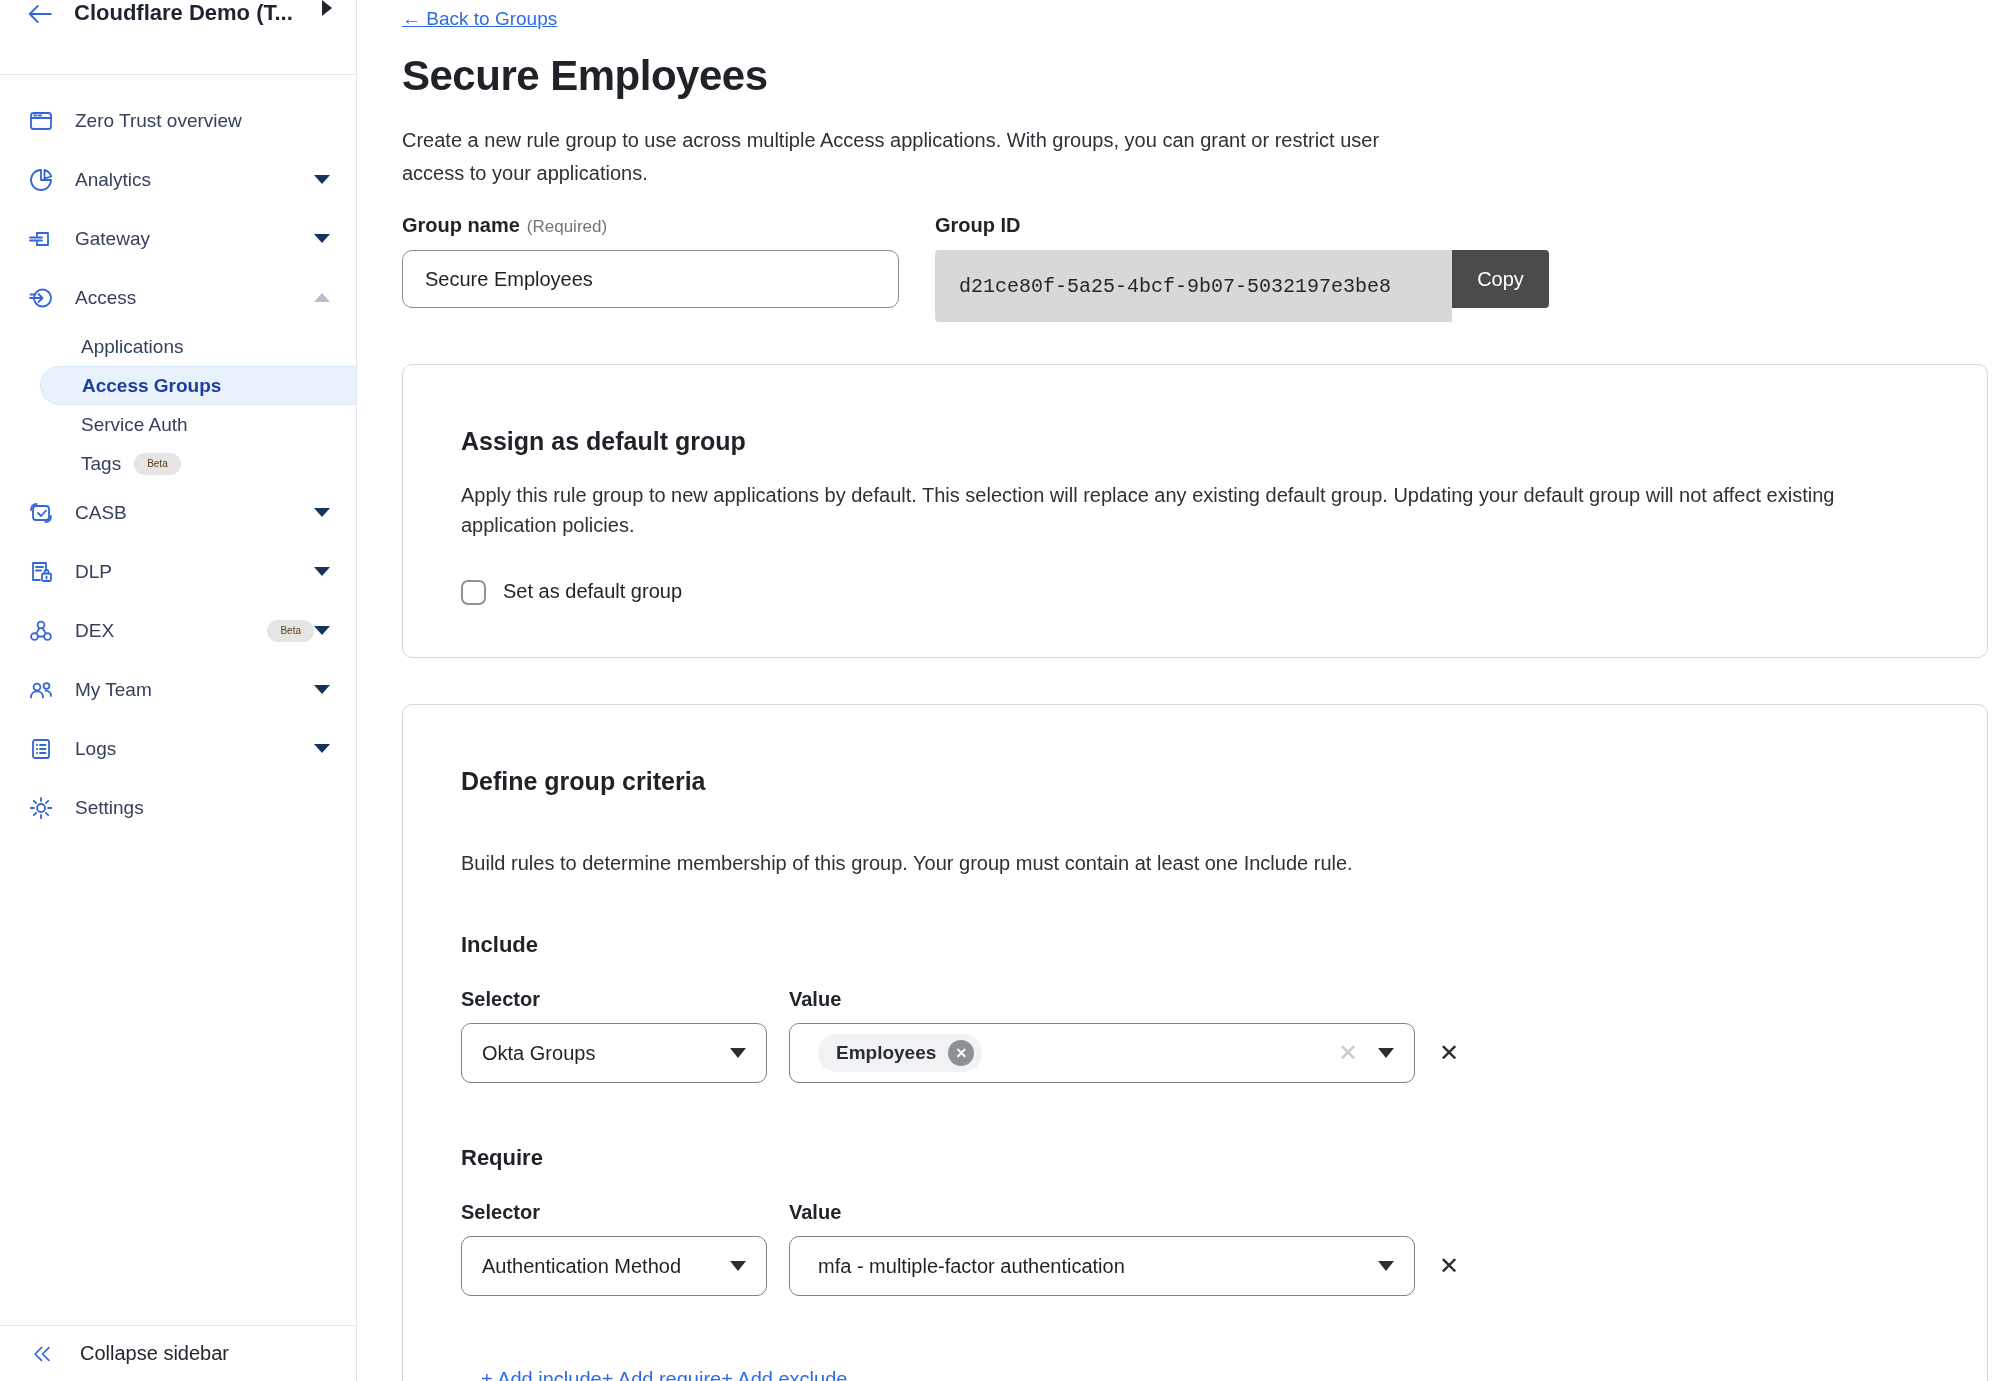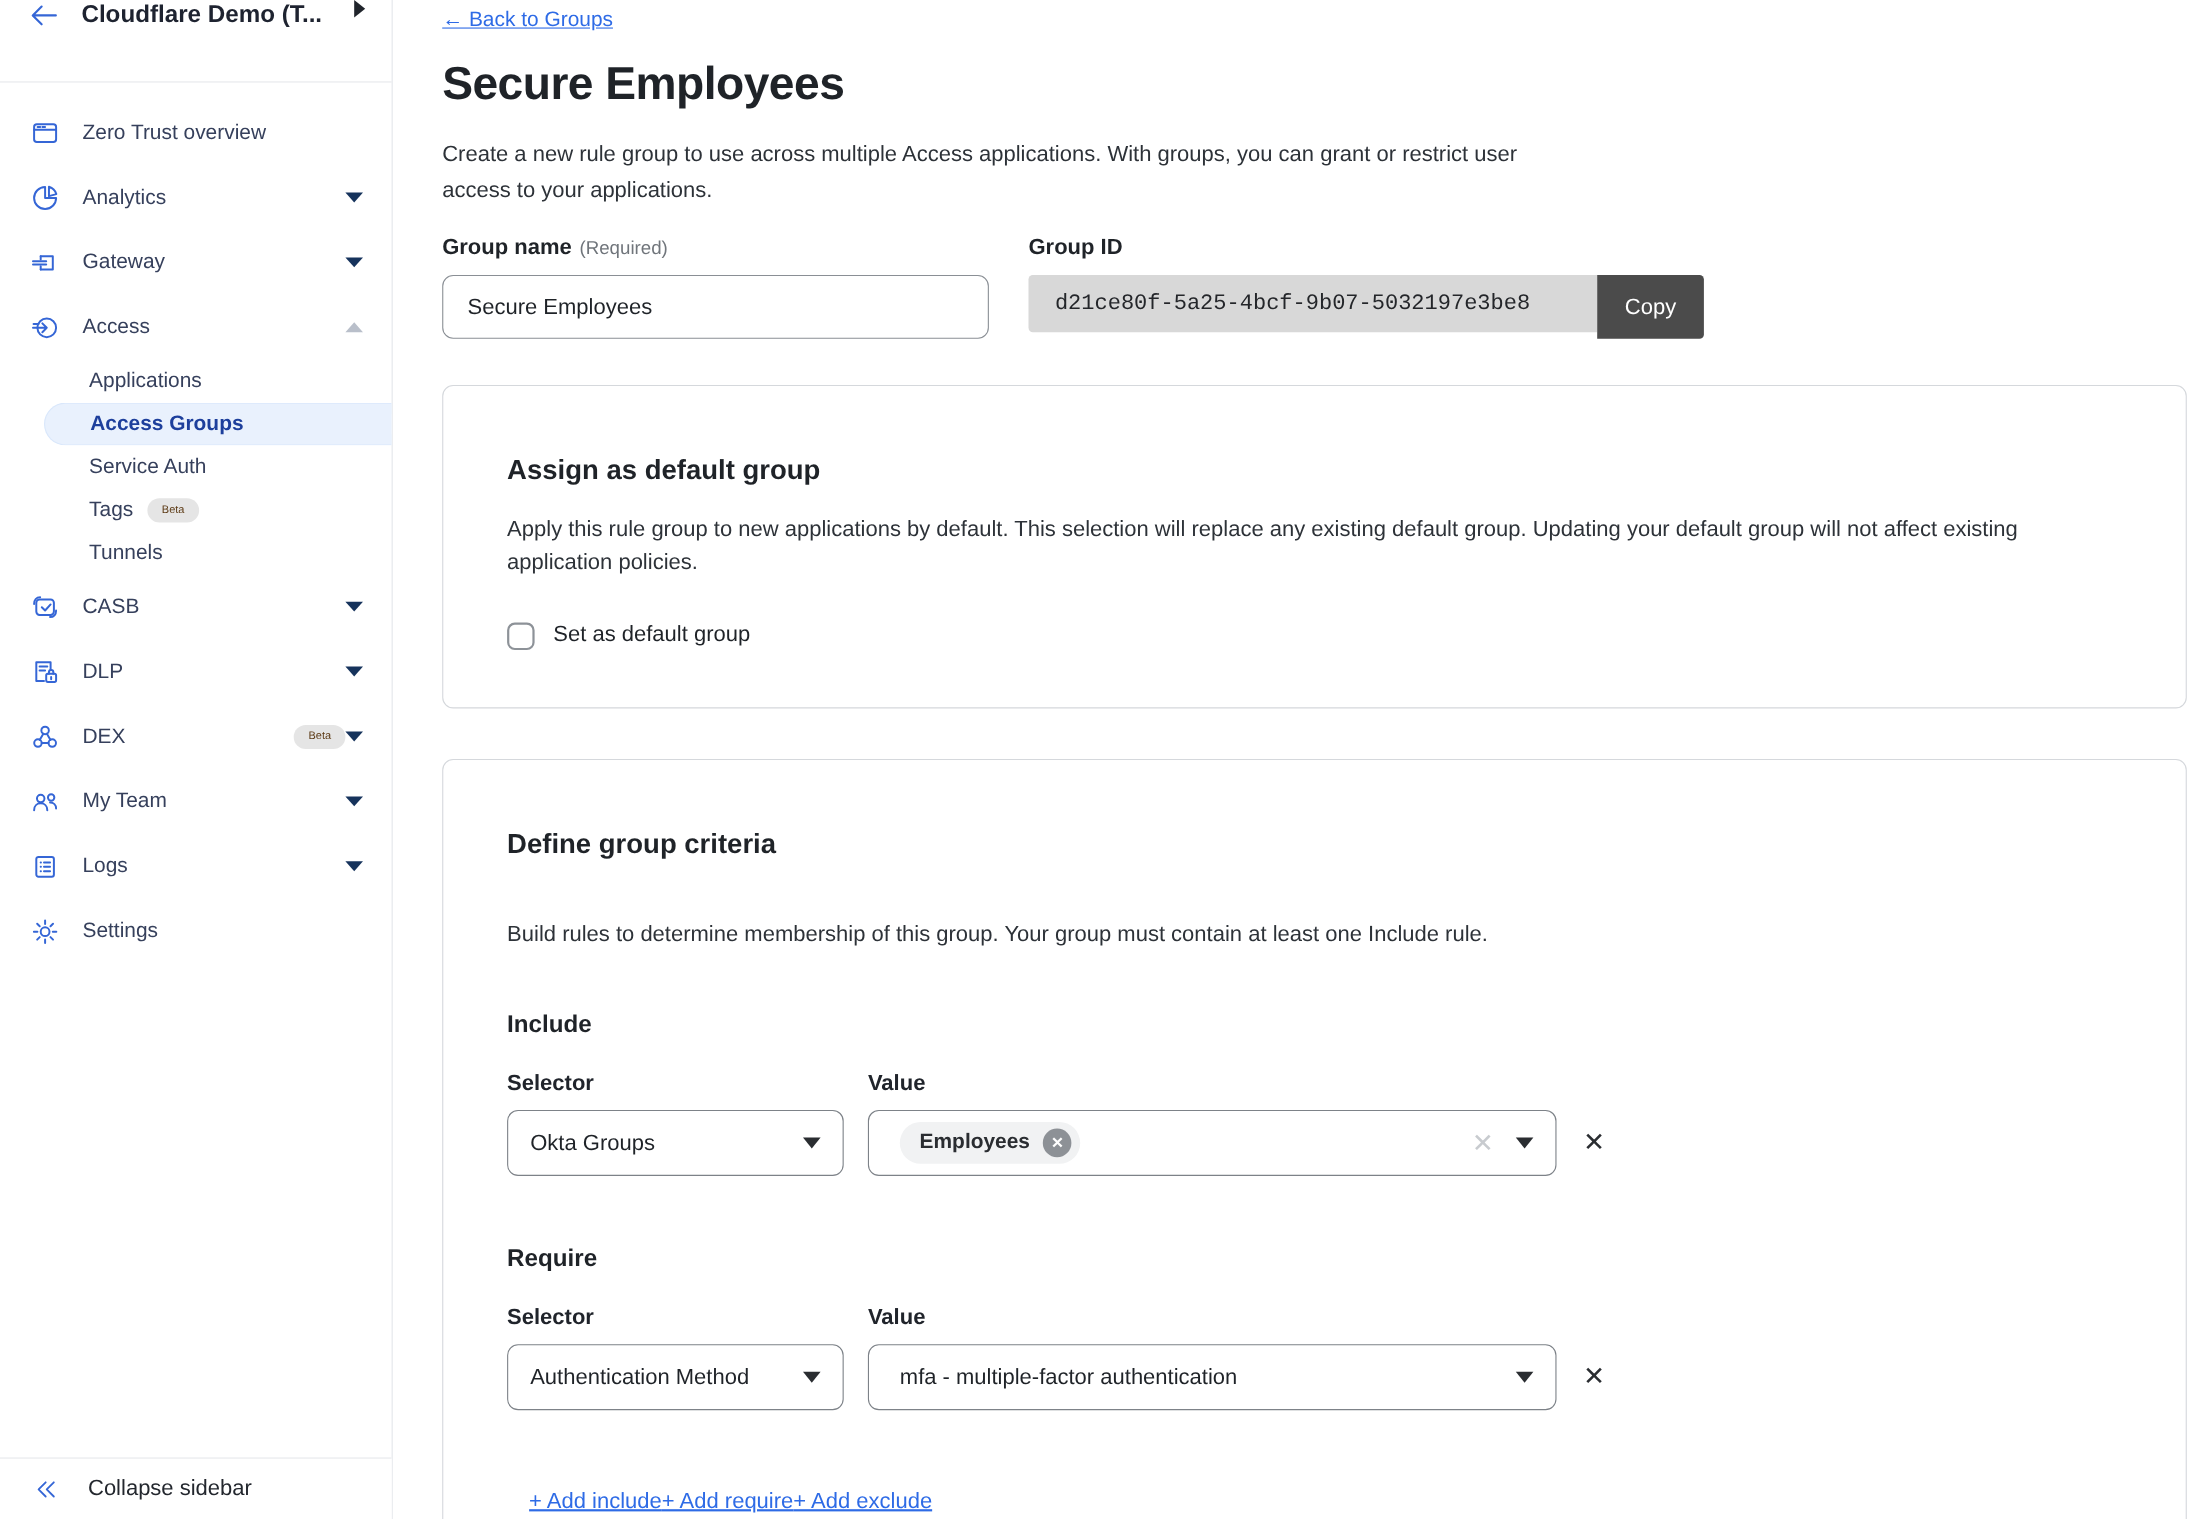--- a/index.html
+++ b/index.html
@@ -66,21 +66,21 @@
   .col-name { width:533px; }
   .field-label { font-size:20px; font-weight:bold; color:#1f2328; }
   .required-hint { font-size:17px; color:#70757b; font-weight:normal; margin-left:7px; }
   .text-input {
     display:block; margin-top:13px; width:497px; height:58px;
     border:1px solid #8a8f95; border-radius:10px;
     font-family:"Liberation Sans",sans-serif; font-size:20px; color:#1f2328; padding:0 22px;
   }
   .id-group { display:flex; margin-top:13px; }
   .id-value {
-    background:#d8d8d8; color:#24262a; height:52px; width:517px;
+    background:#d8d8d8; color:#24262a; height:72px; width:517px;
     display:flex; align-items:center; padding:0 24px;
     font-family:"Liberation Mono", monospace; font-size:20px;
     border-radius:4px 0 0 4px; white-space:nowrap;
   }
   .copy-btn {
     height:58px; width:97px; background:#4b4b4b; color:#fff;
     font-family:"Liberation Sans",sans-serif; font-size:20px;
     border:none; border-radius:0 4px 4px 0; cursor:pointer;
   }
 
@@ -196,23 +196,20 @@
       <div class="sub-item active">
         <span>Access Groups</span>
       </div>
       <div class="sub-item">
         <span>Service Auth</span>
       </div>
       <div class="sub-item">
         <span>Tags</span>
         <span class="badge">Beta</span>
       </div>
-      <div class="sub-item">
-        <span>Tunnels</span>
-      </div>
     </div>
 
     <div class="nav-item">
       <span class="nav-icon">
         <svg class="icn" width="26" height="26" viewBox="0 0 26 26">
             <rect x="5" y="6" width="16" height="14" rx="3"></rect>
             <path d="M10 13 l3 3 5 -5.5"></path>
             <path d="M3 10 c0 -3.5 2 -6 5.5 -6"></path>
             <path d="M23 16 c0 3.5 -2 6 -5.5 6"></path>
           </svg>

